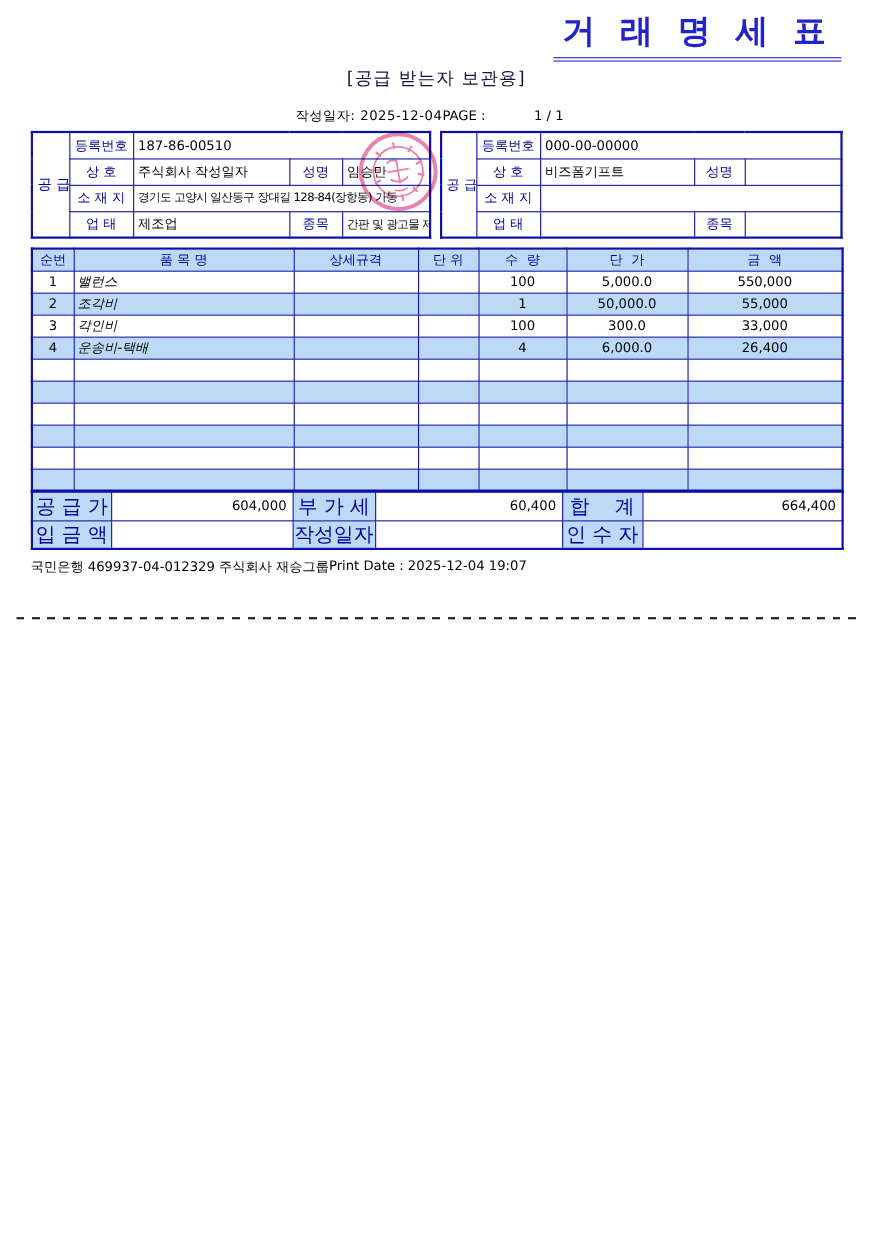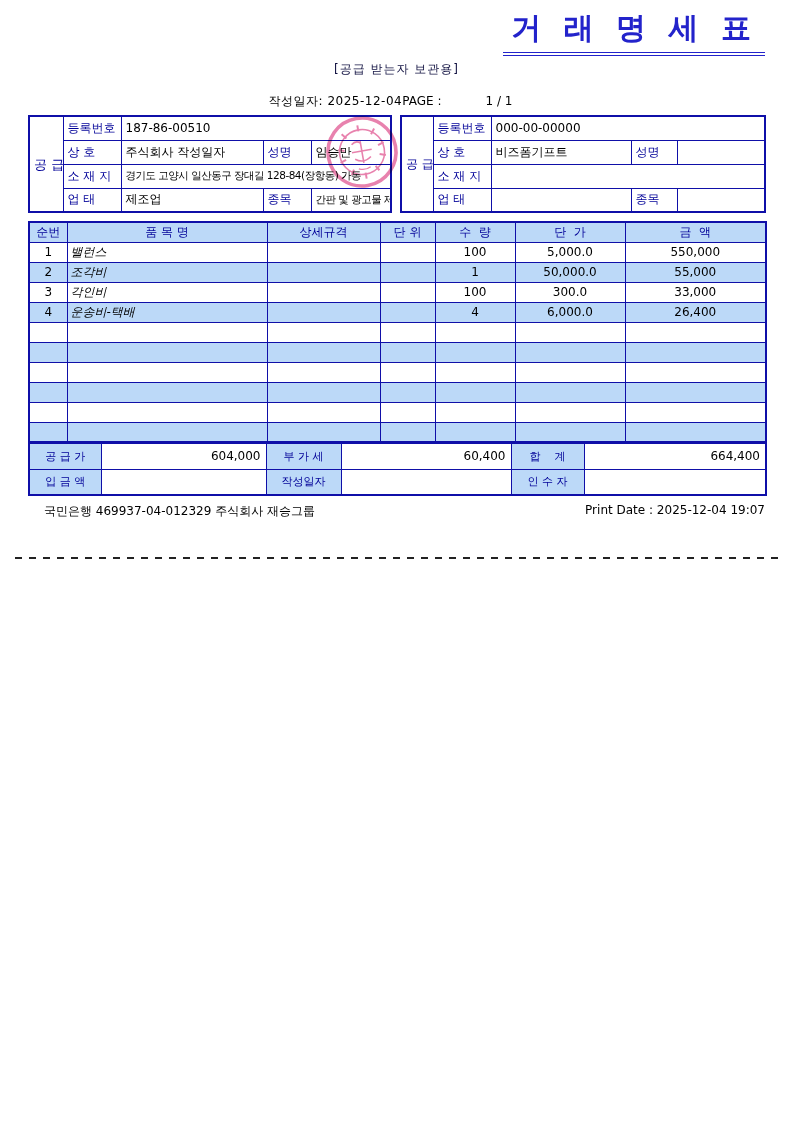--- a/index.html
+++ b/index.html
@@ -19,21 +19,21 @@
   .wrap{padding:0 29px 0 28px;}
 
   
   .title-wrap{text-align:right;margin-top:8px;}
   .title{
     display:inline-block;color:var(--title);
     font-size:30px;font-weight:bold;letter-spacing:6px;
     border-bottom:4px double var(--title);
     padding:0 8px 3px 8px;white-space:pre;
   }
-  .subtitle{text-align:center;margin-top:5px;font-size:12px;color:#101040;letter-spacing:1px;}
+  .subtitle{text-align:center;margin-top:5px;font-size:16px;color:#101040;letter-spacing:1px;}
 
   
   .meta{display:flex;justify-content:center;align-items:baseline;margin-top:15px;}
   .meta .left{letter-spacing:0.5px;}
   .meta .right{display:flex;gap:44px;padding-right:12px;}
 
   
   .parties{display:flex;gap:8px;margin-top:5px;}
   .pbox{position:relative;}
   table.party{
@@ -43,21 +43,21 @@
   table.party td{
     border:1px solid var(--border);
     height:24px;padding:0 4px;overflow:hidden;white-space:nowrap;
   }
   td.vlabel{
     color:var(--navy);text-align:center;vertical-align:middle;
     white-space:pre-line;font-size:13px;padding:0;
   }
   td.vlabel.l3{line-height:29px;}
   td.vlabel.l5{line-height:18px;font-size:12px;}
-  td.flabel{color:var(--navy);white-space:pre;padding:0 2px;}
+  td.flabel{color:var(--navy);text-align:center;white-space:pre;padding:0 2px;}
   td.fval{color:#000;}
   td.small{font-size:10.5px;letter-spacing:-0.5px;padding:0 2px;}
 
   
   .stamp{position:absolute;top:-2px;right:-9px;width:78px;height:78px;pointer-events:none;mix-blend-mode:multiply;z-index:3;}
 
   
   table.items{
     border-collapse:collapse;table-layout:fixed;width:737px;
     border:2px solid var(--border);margin-top:8px;
@@ -73,26 +73,26 @@
   td.num{text-align:center;padding-right:4px;}
 
   
   table.summary{
     border-collapse:collapse;table-layout:fixed;width:737px;
     border:2px solid var(--border);margin-top:-1px;
   }
   table.summary td{border:1px solid var(--border);height:26px;overflow:hidden;white-space:nowrap;}
   table.summary td.slabel{
     background:var(--accent);color:var(--navy);text-align:center;
-    font-size:11px;white-space:pre;margin-left:14px;
+    font-size:18px;white-space:pre;margin-left:14px;
   }
   table.summary td.sval{text-align:right;padding-right:5px;font-size:12px;}
 
   
-  .footer{display:flex;justify-content:space-between;margin-top:7px;margin-left:16px;}
+  .footer{display:flex;justify-content:flex-start;margin-top:7px;}
   .dashline{
     margin:37px 15px 0 15px;height:2px;
     background:repeating-linear-gradient(90deg,#222 0 7px,transparent 7px 14px);
   }
 </style>
 </head>
 <body>
 
 <div class="wrap">
 

